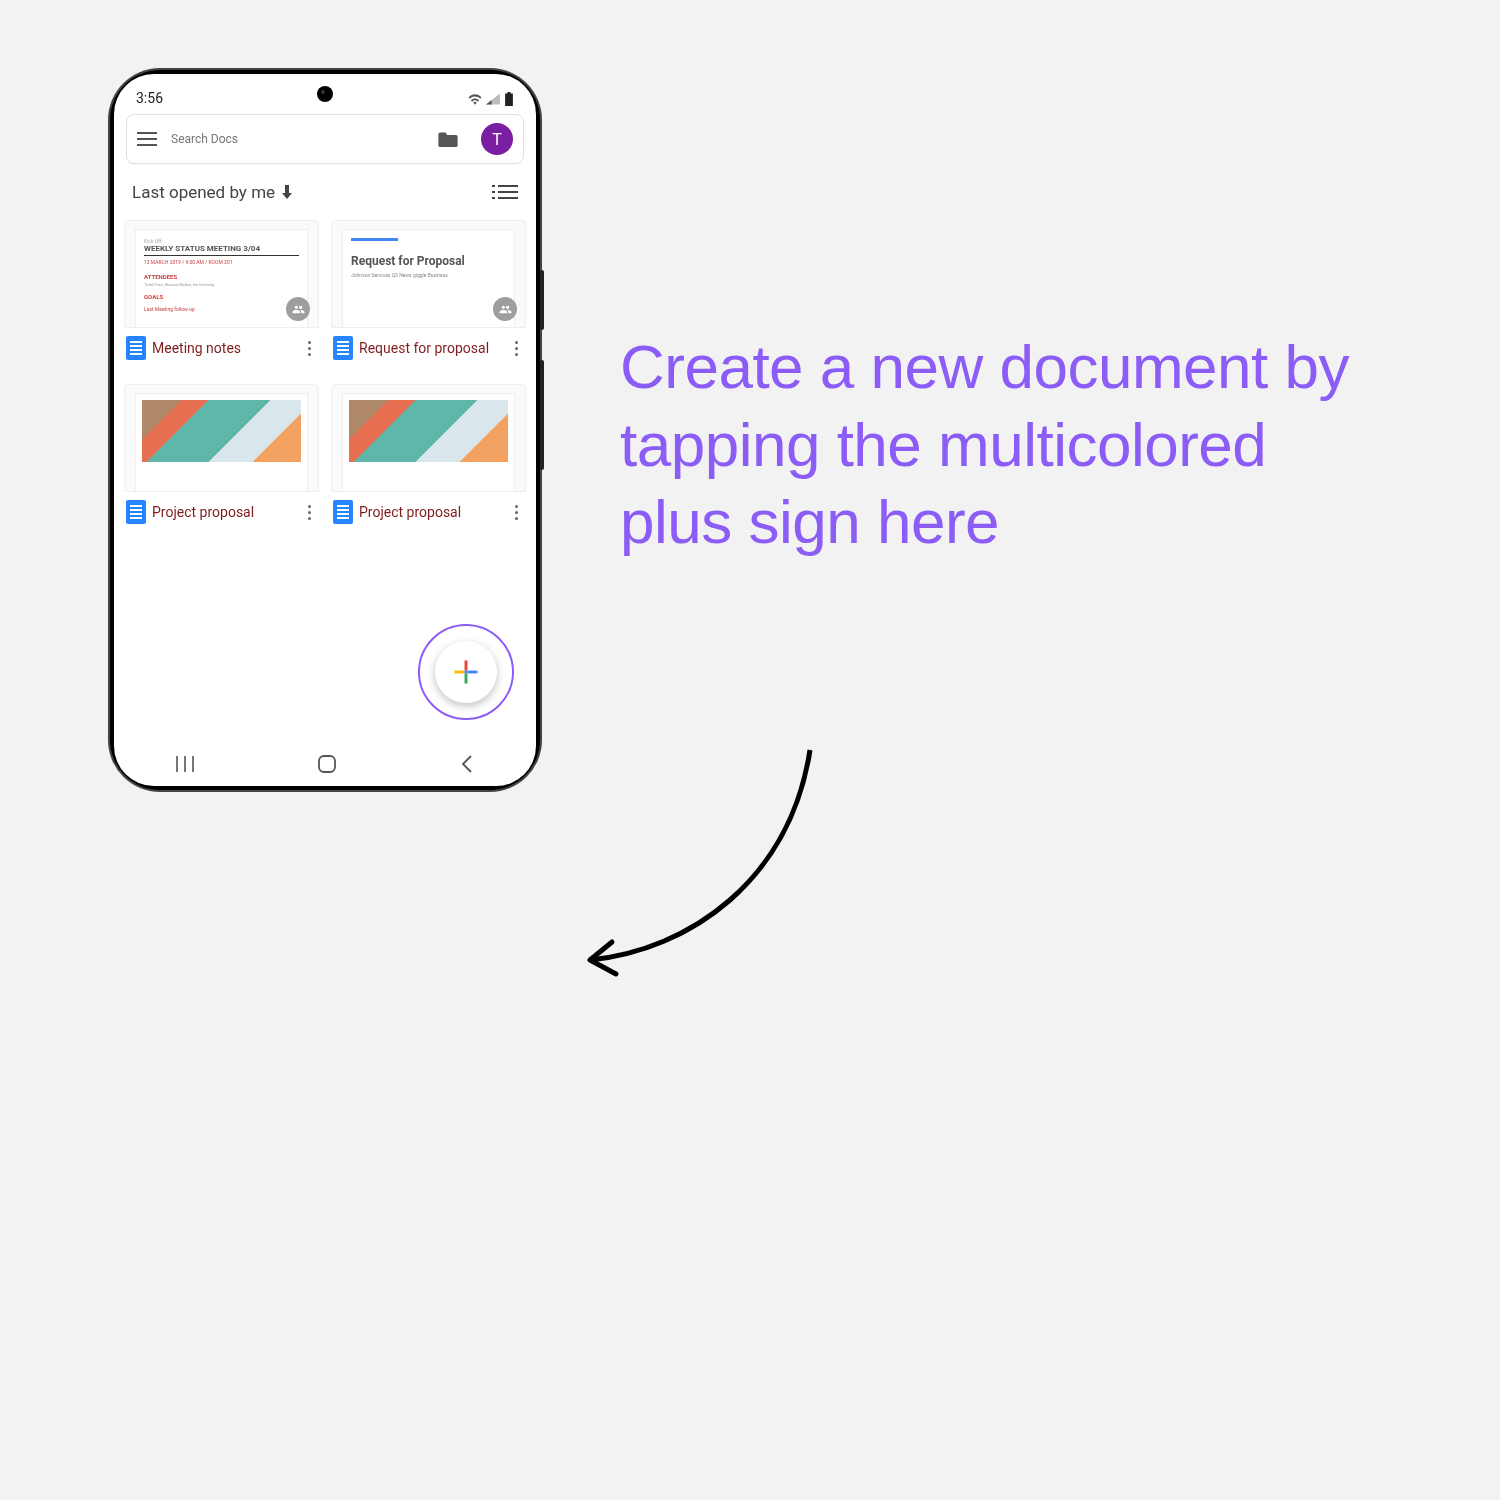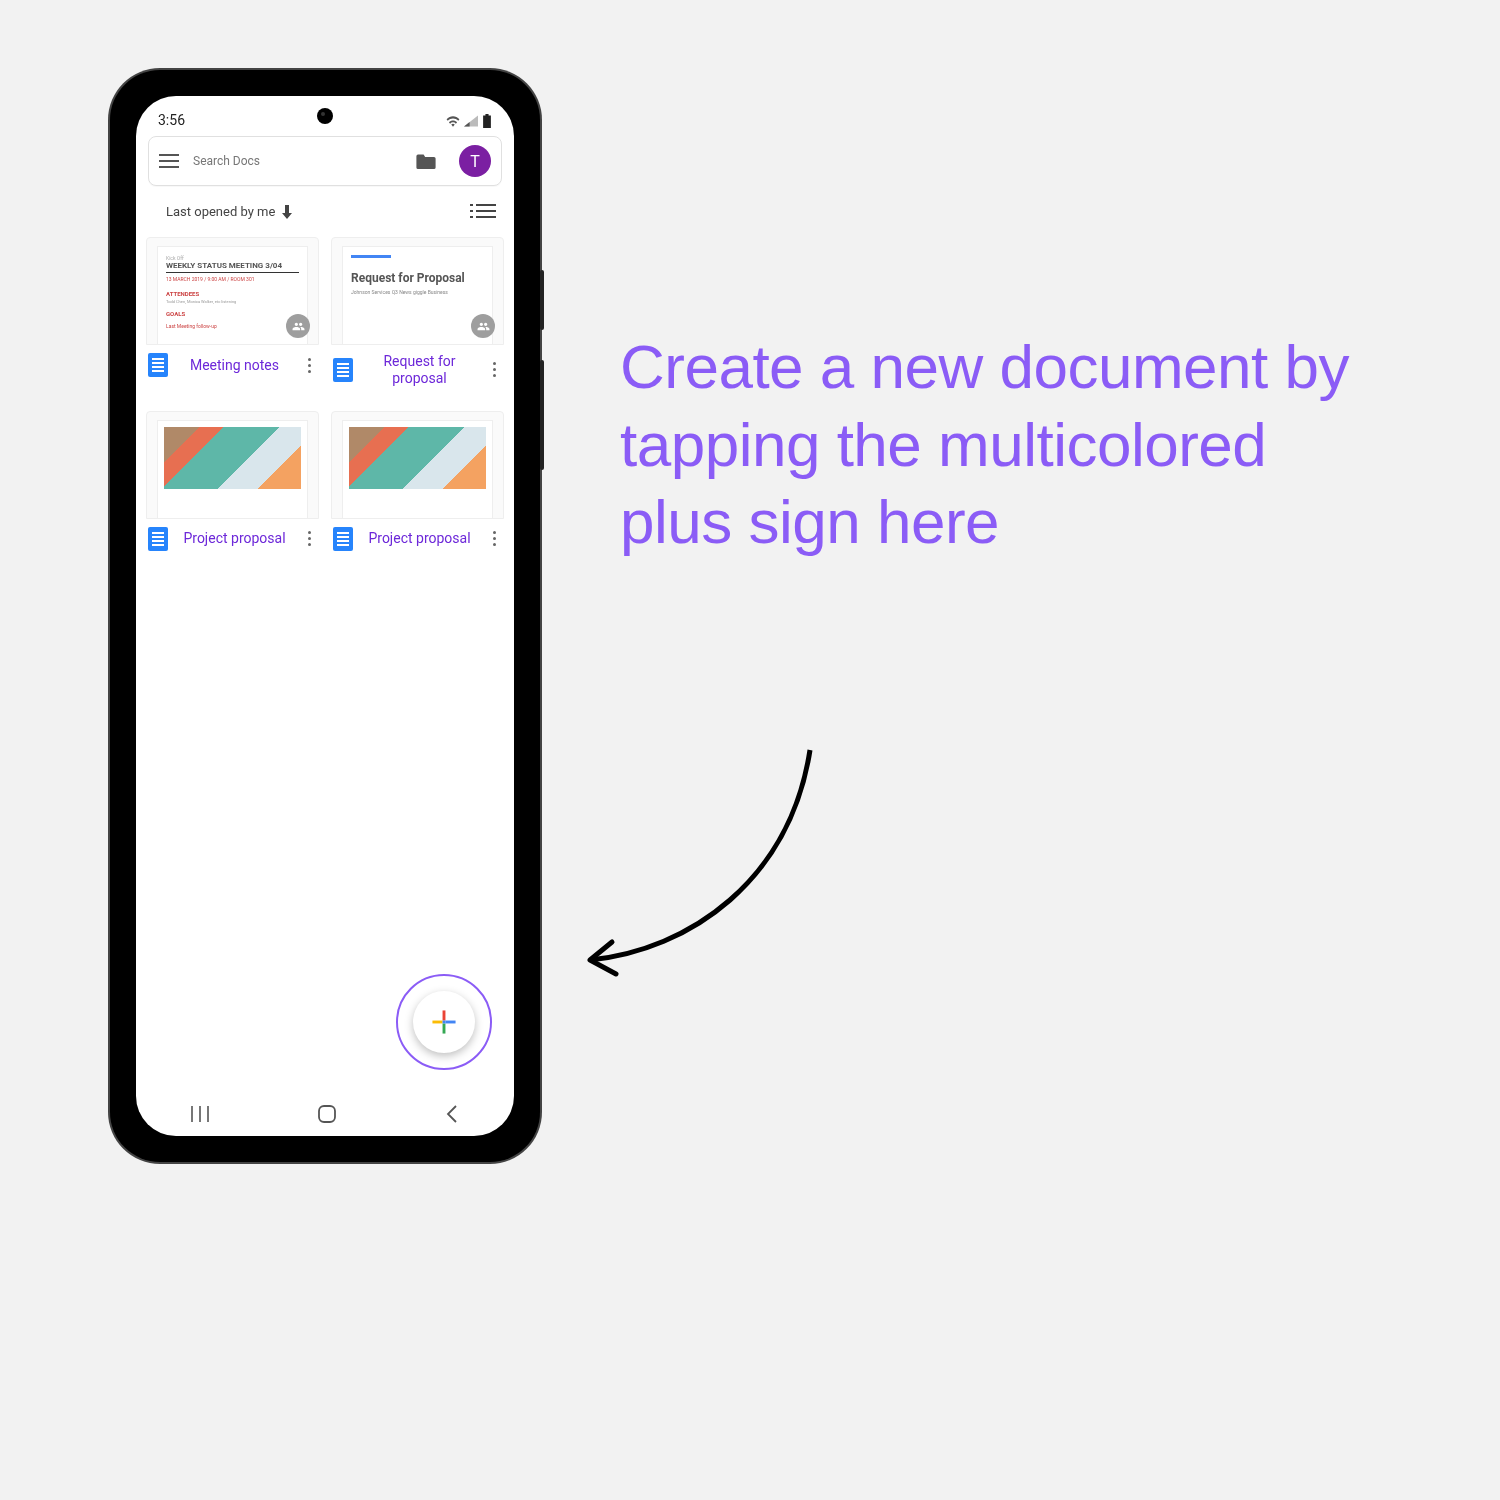--- a/index.html
+++ b/index.html
@@ -3,22 +3,22 @@
 <meta charset="utf-8">
 <style>
   * { box-sizing: border-box; margin: 0; padding: 0; }
   body {
     width: 1500px; height: 1500px;
     background: #f2f2f2;
     font-family: -apple-system, Roboto, "Segoe UI", Arial, sans-serif;
     position: relative;
   }
   .phone {
-    position: absolute; left: 110px; top: 70px; width: 430px; height: 1092px;
-    background: #000; border-radius: 50px; padding: 26px;
+    position: absolute; left: 110px; top: 70px; width: 430px; height: 720px;
+    background: #000; border-radius: 50px; padding: 4px;
     box-shadow: 0 0 0 2px #444;
   }
   .phone-btn-r1 { position:absolute; right:-4px; top:200px; width:4px; height:60px; background:#222; border-radius:2px;}
   .phone-btn-r2 { position:absolute; right:-4px; top:290px; width:4px; height:110px; background:#222; border-radius:2px;}
   .screen {
     width: 100%; height: 100%; background: #fff; border-radius: 40px;
     overflow: hidden; position: relative; display:flex; flex-direction:column;
   }
   .camera { position:absolute; top:12px; left:50%; transform:translateX(-50%);
     width:16px; height:16px; background:#000; border-radius:50%; z-index:10;}
@@ -32,41 +32,41 @@
     margin:6px 12px; height:50px; border:1px solid #e0e0e0; border-radius:8px;
     display:flex; align-items:center; padding:0 10px; gap:14px; background:#fff;
     box-shadow:0 1px 1px rgba(0,0,0,.03);
   }
   .hamburger { width:20px; height:14px; display:flex; flex-direction:column; justify-content:space-between;}
   .hamburger span{height:2px;background:#555;}
   .search-ph { flex:1; color:#777; font-size:12px;}
   .folder-ic { width:22px; height:16px;}
   .avatar { width:32px;height:32px;border-radius:50%;background:#7b1fa2;color:#fff;
     display:flex;align-items:center;justify-content:center;font-size:16px;margin-left:8px;}
-  .sortrow { display:flex; justify-content:space-between; align-items:flex-start;
-    padding:12px 18px 4px; color:#444; font-size:13px;margin-left:12px;}
+  .sortrow { display:flex; justify-content:space-between; align-items:center;
+    padding:12px 18px 4px; color:#444; font-size:17px;}
   .sortrow .left{display:flex;align-items:center;gap:6px;}
   .listic{width:20px;height:14px;display:flex;flex-direction:column;justify-content:space-between;}
   .listic span{height:2px;background:#444;position:relative;}
   .listic span::before{content:"";position:absolute;left:-6px;top:0;width:3px;height:2px;background:#444;}
   .grid { flex:1; padding:14px 10px 0; display:grid; grid-template-columns:1fr 1fr;
     gap:24px 12px; align-content:start;}
   .doc { display:flex; flex-direction:column;}
   .thumb { height:108px; border:1px solid #eee; border-radius:4px 4px 0 0;
     background:#fafafa; padding:8px 10px 0; position:relative; overflow:hidden;}
   .thumb-inner{background:#fff;width:100%;height:100%;border:1px solid #eee;border-bottom:none;
     padding:8px; overflow:hidden; font-size:6px; color:#555;}
   .thumb .share{position:absolute;right:8px;bottom:6px;width:24px;height:24px;border-radius:50%;
     background:#9e9e9e;display:flex;align-items:center;justify-content:center;}
   .thumb .share svg{width:13px;height:13px;fill:#fff;}
   .docrow{display:flex;align-items:center;gap:6px;padding:8px 2px 0;}
   .docic{width:20px;height:24px;background:#2684fc;border-radius:2px;position:relative;flex:0 0 20px;}
   .docic::before{content:"";position:absolute;left:4px;top:5px;right:4px;height:2px;background:#fff;
     box-shadow:0 4px 0 #fff,0 8px 0 #fff,0 12px 0 #fff;}
-  .doctitle{flex:1;font-size:14px;color:#6d28d9;text-align:center;line-height:1.2;}
+  .doctitle{flex:1;font-size:14px;color:#7f1d1d;text-align:left;line-height:1.2;}
   .more{width:16px;display:flex;flex-direction:column;gap:3px;align-items:center;padding:4px 0;}
   .more span{width:3px;height:3px;background:#666;border-radius:50%;}
   .material-thumb{padding:8px 10px 0;}
   .mat{width:100%;height:100%;overflow:hidden;position:relative;background:#fff;border:1px solid #eee;border-bottom:none;padding:6px;}
   .mat-img{width:100%;height:62px;background:
     linear-gradient(135deg,#b08968 0 18%,#e76f51 18% 30%,#5eb7a8 30% 58%,#d9e6ec 58% 78%,#f4a261 78%);
   }
   .fab-ring{position:absolute;right:22px;bottom:66px;width:96px;height:96px;border:2px solid #8b5cf6;
     border-radius:50%;display:flex;align-items:center;justify-content:center;}
   .fab{width:62px;height:62px;border-radius:50%;background:#fff;box-shadow:0 3px 8px rgba(0,0,0,.25);

